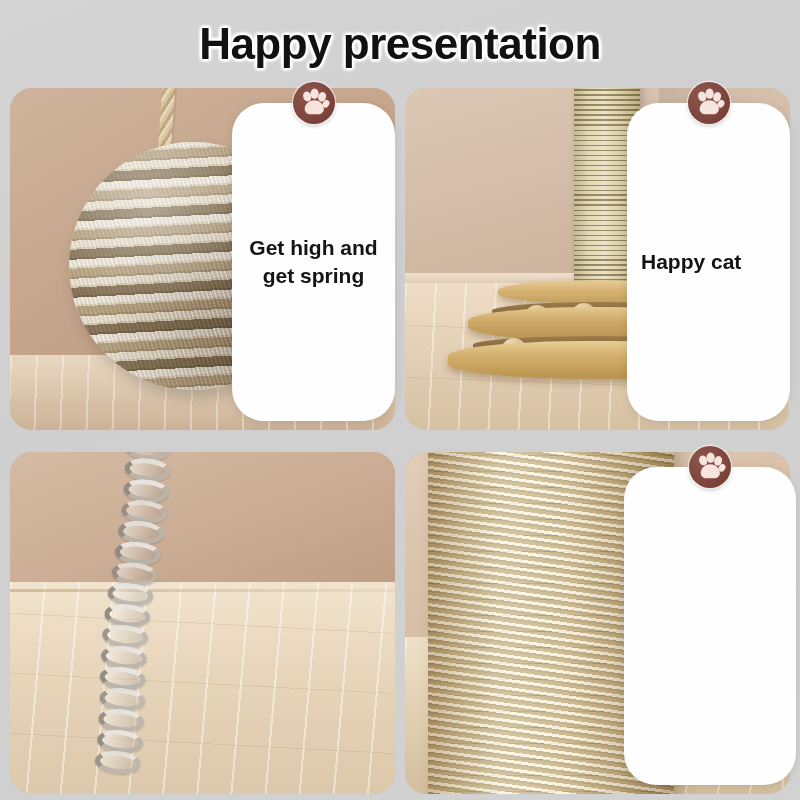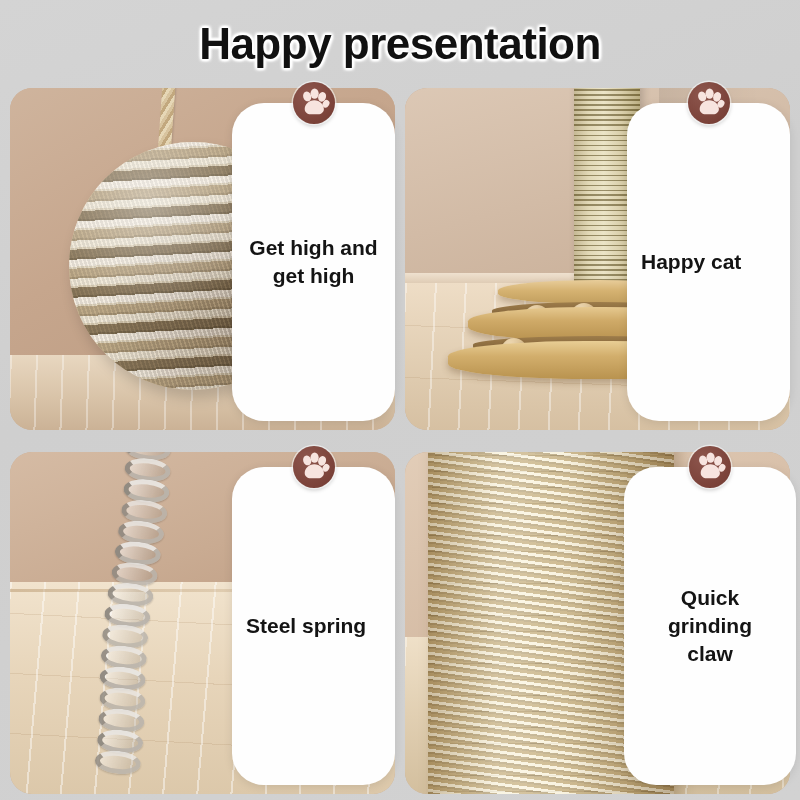--- a/index.html
+++ b/index.html
@@ -231,21 +231,21 @@
     <div class="panel align-left">
       <div class="paw-badge">
         <svg viewBox="0 0 42 42" aria-hidden="true">
           <ellipse cx="14.2" cy="14.4" rx="4.0" ry="5.0" fill="#f7e4df" transform="rotate(-18 14.2 14.4)"></ellipse>
           <ellipse cx="21.6" cy="11.6" rx="4.1" ry="5.2" fill="#f7e4df"></ellipse>
           <ellipse cx="29.1" cy="14.8" rx="3.9" ry="4.9" fill="#f7e4df" transform="rotate(18 29.1 14.8)"></ellipse>
           <ellipse cx="33.0" cy="21.8" rx="3.2" ry="4.0" fill="#f7e4df" transform="rotate(32 33 21.8)"></ellipse>
           <path d="M21.3 18.2c5.4 0 9.6 4.3 9.6 8.9 0 3.6-3.2 5.6-6.5 5.2-1.9-.2-4.2-.2-6.1 0-3.3.4-6.6-1.6-6.6-5.2 0-4.6 4.2-8.9 9.6-8.9z" fill="#f7e4df"></path>
         </svg>
       </div>
-      <div class="panel-text"><span>Get high and</span><br><span>get high</span></div>
+      <div class="panel-text"><span>Get high and</span><br><span>get spring</span></div>
     </div>
   </div>
 
   <div class="cell r0c1">
     <div class="photo">
       <div class="wall2"></div>
       <div class="skirt2"></div>
       <div class="floor2"></div>
       <div class="curtain"></div>
       <div class="post"></div>
@@ -290,48 +290,35 @@
           <div class="coil" style="top: 168px; left: -2.85481px; opacity: 0.94;"></div>
           <div class="coil" style="top: 189px; left: -2.91571px; opacity: 0.82;"></div>
           <div class="coil" style="top: 210px; left: -2.11662px; opacity: 0.88;"></div>
           <div class="coil" style="top: 231px; left: -0.693233px; opacity: 0.94;"></div>
           <div class="coil" style="top: 252px; left: 0.934624px; opacity: 0.82;"></div>
           <div class="coil" style="top: 273px; left: 2.28681px; opacity: 0.88;"></div>
           <div class="coil" style="top: 294px; left: 2.9645px; opacity: 0.94;"></div>
           <div class="coil" style="top: 315px; left: 2.76781px; opacity: 0.82;"></div>
         </div>
     </div>
-    <div class="panel align-center">
-      <div class="paw-badge">
-        <svg viewBox="0 0 42 42" aria-hidden="true">
-          <ellipse cx="14.2" cy="14.4" rx="4.0" ry="5.0" fill="#f7e4df" transform="rotate(-18 14.2 14.4)"></ellipse>
-          <ellipse cx="21.6" cy="11.6" rx="4.1" ry="5.2" fill="#f7e4df"></ellipse>
-          <ellipse cx="29.1" cy="14.8" rx="3.9" ry="4.9" fill="#f7e4df" transform="rotate(18 29.1 14.8)"></ellipse>
-          <ellipse cx="33.0" cy="21.8" rx="3.2" ry="4.0" fill="#f7e4df" transform="rotate(32 33 21.8)"></ellipse>
-          <path d="M21.3 18.2c5.4 0 9.6 4.3 9.6 8.9 0 3.6-3.2 5.6-6.5 5.2-1.9-.2-4.2-.2-6.1 0-3.3.4-6.6-1.6-6.6-5.2 0-4.6 4.2-8.9 9.6-8.9z" fill="#f7e4df"></path>
-        </svg>
-      </div>
-      <div class="panel-text">Steel spring</div>
-    </div>
   </div>
 
   <div class="cell r1c1">
     <div class="photo">
       <div class="wall4"></div>
       <div class="floor4"></div>
       <div class="column"></div>
       <div class="column-sh"></div>
     </div>
     <div class="panel wide align-left">
       <div class="paw-badge">
         <svg viewBox="0 0 42 42" aria-hidden="true">
           <ellipse cx="14.2" cy="14.4" rx="4.0" ry="5.0" fill="#f7e4df" transform="rotate(-18 14.2 14.4)"></ellipse>
           <ellipse cx="21.6" cy="11.6" rx="4.1" ry="5.2" fill="#f7e4df"></ellipse>
           <ellipse cx="29.1" cy="14.8" rx="3.9" ry="4.9" fill="#f7e4df" transform="rotate(18 29.1 14.8)"></ellipse>
           <ellipse cx="33.0" cy="21.8" rx="3.2" ry="4.0" fill="#f7e4df" transform="rotate(32 33 21.8)"></ellipse>
           <path d="M21.3 18.2c5.4 0 9.6 4.3 9.6 8.9 0 3.6-3.2 5.6-6.5 5.2-1.9-.2-4.2-.2-6.1 0-3.3.4-6.6-1.6-6.6-5.2 0-4.6 4.2-8.9 9.6-8.9z" fill="#f7e4df"></path>
         </svg>
       </div>
-      <div class="panel-text"><span>Quick grinding</span><br><span>claw</span></div>
     </div>
   </div>
 
 </div>
 
 </body></html>

